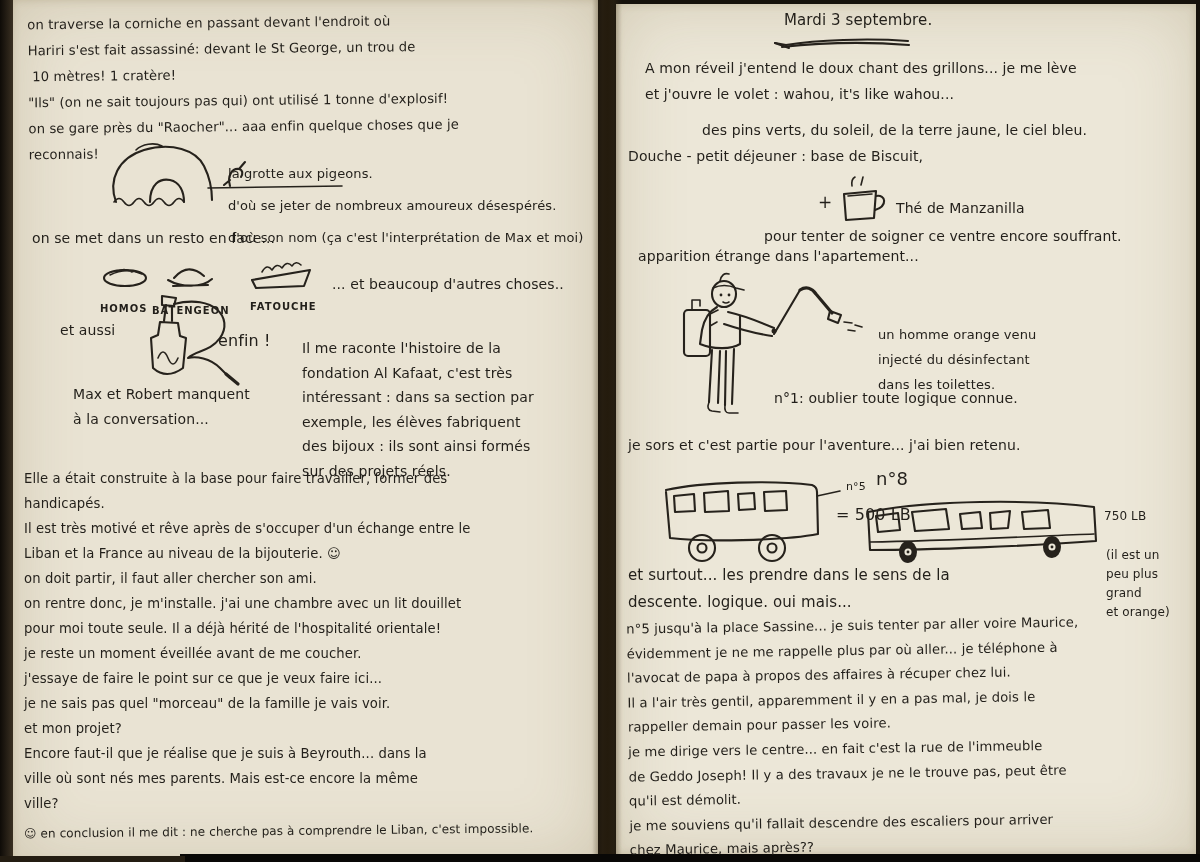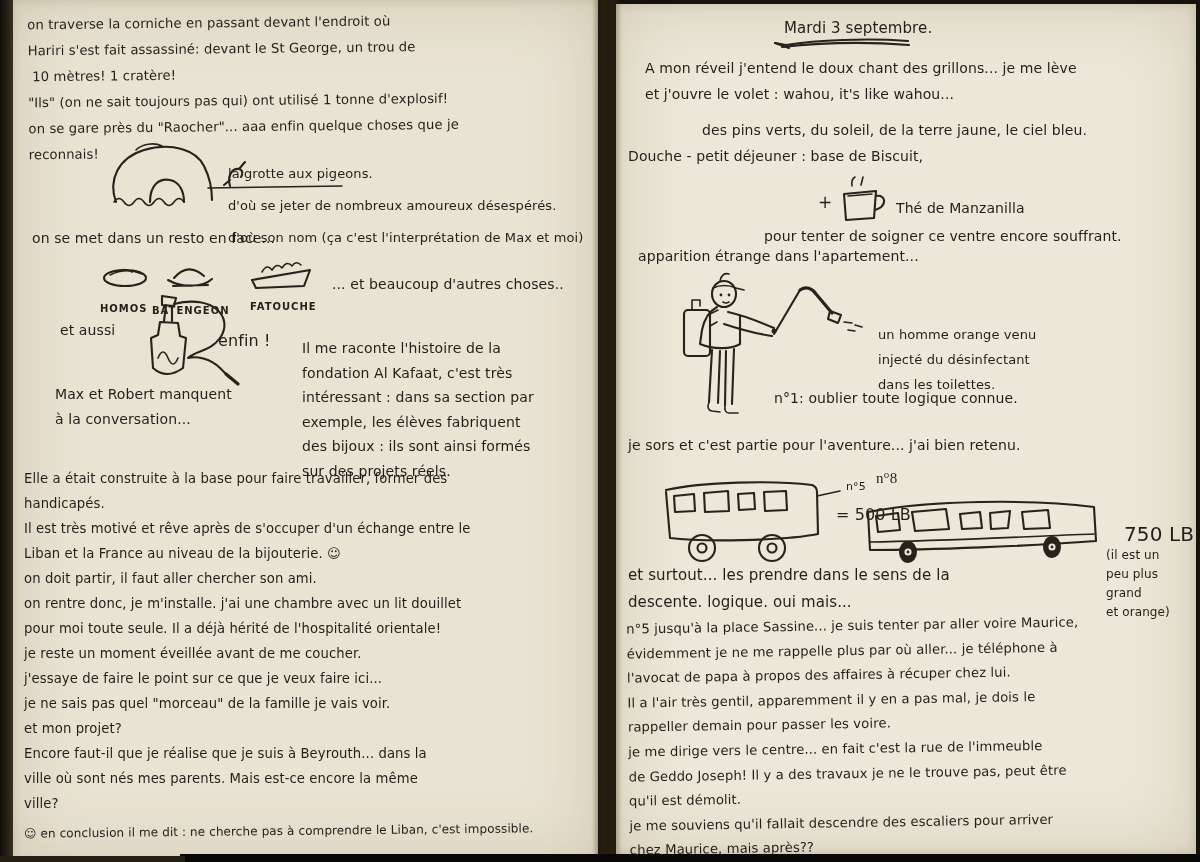--- a/index.html
+++ b/index.html
@@ -90,21 +90,21 @@
 <svg style="left:122px;top:292px;" width="130" height="100" viewBox="0 0 130 100">
   <path d="M40,4 l14,2 l-2,8 l-12,-1 z"></path>
   <path d="M44,13 l-2,16 M50,14 l0,15"></path>
   <path d="M38,30 L56,31 L58,44 L64,46 L61,76 C50,84 40,84 31,76 L29,46 L36,43 Z"></path>
   <path class="thin" d="M36,66 q5,-12 10,0 q5,12 10,0"></path>
   <path d="M52,12 C92,2 112,26 98,46 C88,60 74,58 66,66 C74,64 88,66 98,76 L108,86"></path>
   <path class="thick" d="M104,82 l12,10"></path>
 </svg>
 <div class="hw" style="left:218px;top:328px;font-size:16px;">enfin !</div>
 
-<div class="hw ml" style="left:55px;top:382px;">Max et Robert manquent
+<div class="hw ml" style="left:73px;top:382px;">Max et Robert manquent
 à la conversation...</div>
 <div class="hw ml" style="left:302px;top:336px;line-height:24.5px;">Il me raconte l'histoire de la
 fondation Al Kafaat, c'est très
 intéressant : dans sa section par
 exemple, les élèves fabriquent
 des bijoux : ils sont ainsi formés
 sur des projets réels.</div>
 
 <div class="hw ml sz13" style="left:24px;top:466px;line-height:25px;">Elle a était construite à la base pour faire travailler, former des
 handicapés.
@@ -115,21 +115,21 @@
 pour moi toute seule. Il a déjà hérité de l'hospitalité orientale!
 je reste un moment éveillée avant de me coucher.
 j'essaye de faire le point sur ce que je veux faire ici...
 je ne sais pas quel "morceau" de la famille je vais voir.
 et mon projet?
 Encore faut-il que je réalise que je suis à Beyrouth... dans la
 ville où sont nés mes parents. Mais est-ce encore la même
 ville?</div>
 <div class="hw small tilt-a" style="left:24px;top:822px;">☺ en conclusion il me dit : ne cherche pas à comprendre le Liban, c'est impossible.</div>
 
-<div class="hw" style="left:784px;top:16px;font-size:15px;">Mardi 3 septembre.</div>
+<div class="hw" style="left:784px;top:8px;font-size:15px;">Mardi 3 septembre.</div>
 <svg style="left:772px;top:36px;" width="140" height="16" viewBox="0 0 140 16">
   <path d="M136,5 C95,2 45,4 14,9 L3,7"></path>
   <path d="M10,11 C55,6 100,6 137,9"></path>
   <path d="M3,7 L17,12"></path>
 </svg>
 
 <div class="hw ml" style="left:645px;top:55px;line-height:26px;">A mon réveil j'entend le doux chant des grillons... je me lève
 et j'ouvre le volet : wahou, it's like wahou...</div>
 <div class="hw" style="left:702px;top:118px;">des pins verts, du soleil, de la terre jaune, le ciel bleu.</div>
 <div class="hw" style="left:628px;top:144px;">Douche - petit déjeuner : base de Biscuit,</div>
@@ -175,31 +175,31 @@
   <path d="M22,28 l20,-2 l1,17 l-20,1 z M52,25 l24,-2 l1,20 l-24,1 z M86,26 l16,-1 l1,16 l-16,1 z M112,24 l22,-1 l1,19 l-22,1 z"></path>
   <circle cx="50" cy="80" r="13"></circle>
     <circle cx="50" cy="80" r="4.5"></circle>
   <circle cx="120" cy="80" r="13"></circle>
     <circle cx="120" cy="80" r="4.5"></circle>
   <path class="thin" d="M165,28 L188,23"></path>
 </svg>
 <div class="hw" style="left:846px;top:474px;font-size:11px;">n°5</div>
 <div class="hw" style="left:836px;top:502px;font-size:16px;">= 500 LB</div>
 
-<div class="hw" style="left:876px;top:466px;font-size:15px;font-family:Liberation Serif, serif;">n°8</div>
+<div class="hw" style="left:876px;top:466px;font-size:18px;">n°8</div>
 <svg style="left:860px;top:486px;" width="240" height="90" viewBox="0 0 240 90">
   <path d="M8,26 C70,14 170,13 234,21 L236,55 C170,60 70,64 10,64 L8,26"></path>
   <path class="thin" d="M10,56 C80,55 180,50 234,48"></path>
   <path d="M16,30 l22,-3 l2,17 l-22,2 z M52,26 l34,-3 l3,20 l-34,2 z M100,28 l20,-2 l2,16 l-20,1 z M130,27 l20,-2 l-2,17 l-17,1 z M162,26 l26,-2 l2,18 l-26,1 z"></path>
   <ellipse class="fill" cx="48" cy="66" rx="9" ry="11"></ellipse>
     <circle cx="48" cy="66" r="2.5" style="stroke:#ece7d8;"></circle>
   <ellipse class="fill" cx="192" cy="61" rx="9" ry="11"></ellipse>
     <circle cx="192" cy="61" r="2.5" style="stroke:#ece7d8;"></circle>
 </svg>
-<div class="hw" style="left:1104px;top:522px;font-size:20px;margin-left:20px;">750 LB</div>
+<div class="hw" style="left:1104px;top:504px;font-size:12px;">750 LB</div>
 <div class="hw ml small" style="left:1106px;top:546px;">(il est un
 peu plus
 grand
 et orange)</div>
 
 <div class="hw ml" style="left:628px;top:562px;line-height:27px;font-size:15px;">et surtout... les prendre dans le sens de la
 descente. logique. oui mais...</div>
 <div class="hw ml sz13 tilt-c" style="left:628px;top:614px;line-height:24.6px;">n°5 jusqu'à la place Sassine... je suis tenter par aller voire Maurice,
 évidemment je ne me rappelle plus par où aller... je téléphone à
 l'avocat de papa à propos des affaires à récuper chez lui.

